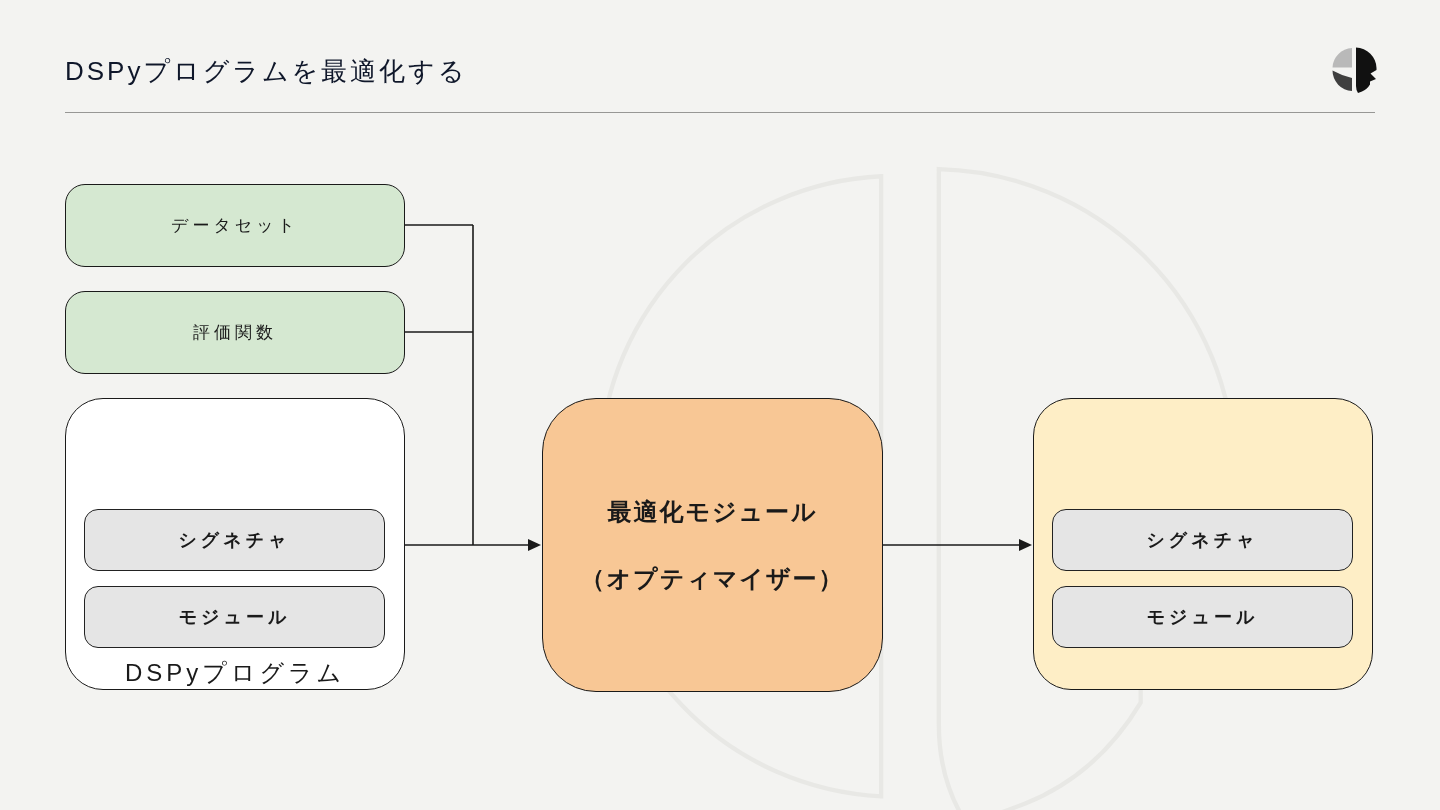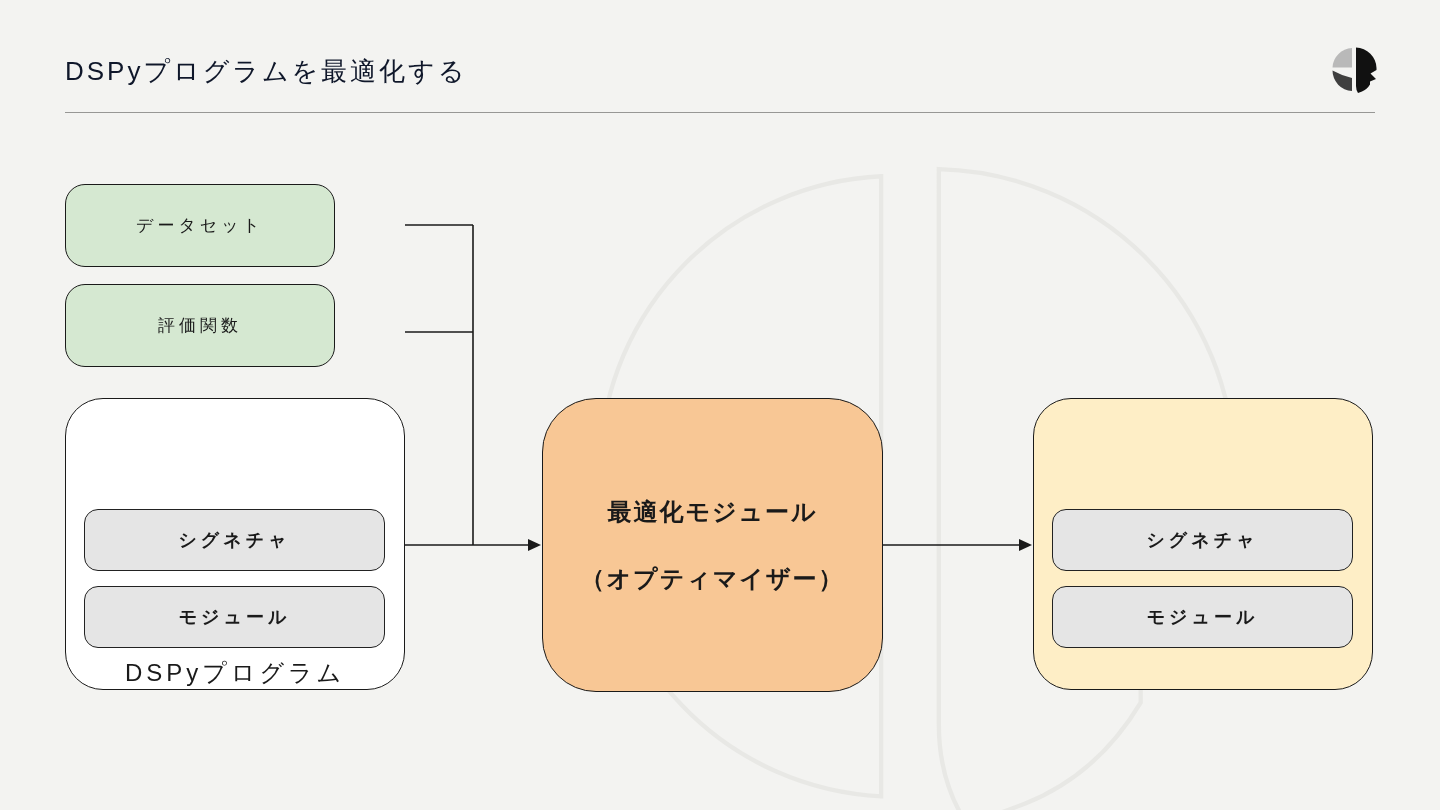--- a/index.html
+++ b/index.html
@@ -46,28 +46,28 @@
   .node {
     position: absolute;
     box-sizing: border-box;
     border: 1.5px solid #1a1a1a;
     display: flex;
     align-items: center;
     justify-content: center;
     text-align: center;
   }
   .input-box {
-    left: 65px; width: 270px; height: 83px;
+    left: 65px; width: 340px; height: 83px;
     background: #d5e8d1;
     border-radius: 20px;
     font-size: 17px;
     letter-spacing: 4px;
   }
   .input-dataset { top: 184px; }
-  .input-metric  { top: 284px; }
+  .input-metric  { top: 291px; }
   .container-box {
     width: 340px; height: 292px;
     border-radius: 38px;
     flex-direction: column;
     justify-content: flex-end;
   }
   .program-box   { left: 65px;   top: 398px; background: #ffffff; }
   .program-v2-box{ left: 1033px; top: 398px; background: #feeec6; }
   .container-title {
     margin-top: 42px;

